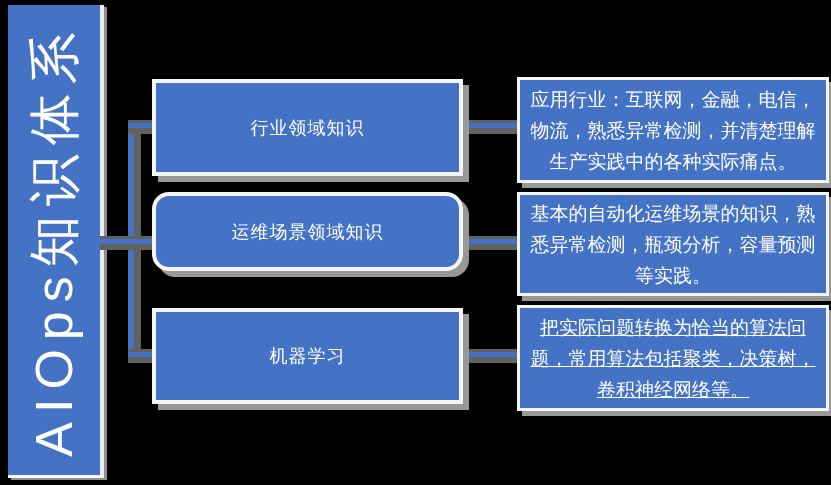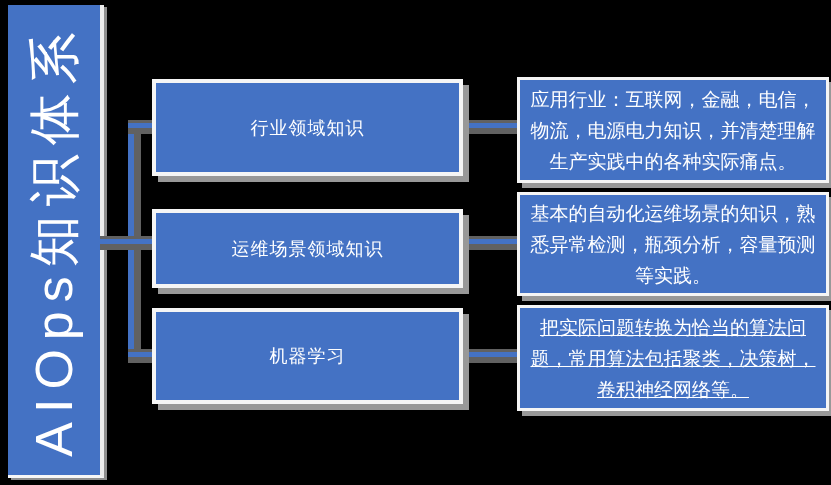--- a/index.html
+++ b/index.html
@@ -41,21 +41,21 @@
     background: #4472C4;
     border: 4px solid #f5f5f5;
     box-shadow: 6px 6px 0 #989898;
     display: flex; align-items: center; justify-content: center;
     color: #ffffff;
     font-size: 18px;
     letter-spacing: 1px;
     z-index: 2;
   }
   .topic-1 { top: 79px;  height: 97px; font-family: Liberation Mono, monospace; }
-  .topic-2 { top: 209px; height: 79px; }
+  .topic-2 { top: 192px; height: 79px; border-radius: 17px; }
   .topic-3 { top: 308px; height: 96px; align-items: center; }
 
   
   .detail-box {
     position: absolute;
     left: 517px; width: 312px;
     box-sizing: border-box;
     background: #4472C4;
     border: 3px solid #f5f5f5;
     box-shadow: 5px 5px 0 #989898;
@@ -106,21 +106,21 @@
 <div class="h-conn conn-row2"></div>
 <div class="h-conn conn-row3"></div>
 <div class="h-conn conn-right-1"></div>
 <div class="h-conn conn-right-2"></div>
 <div class="h-conn conn-right-3"></div>
 
 <div class="topic-box topic-1">
   <span>行业领域知识</span>
 </div>
 <div class="detail-box detail-1">
-  <span>应用行业：互联网，金融，电信，物流，电源电力知识，并清楚理解生产实践中的各种实际痛点。</span>
+  <span>应用行业：互联网，金融，电信，物流，熟悉异常检测，并清楚理解生产实践中的各种实际痛点。</span>
 </div>
 
 <div class="topic-box topic-2">
   <span>运维场景领域知识</span>
 </div>
 <div class="detail-box detail-2">
   <span>基本的自动化运维场景的知识，熟悉异常检测，瓶颈分析，容量预测等实践。</span>
 </div>
 
 <div class="topic-box topic-3">

